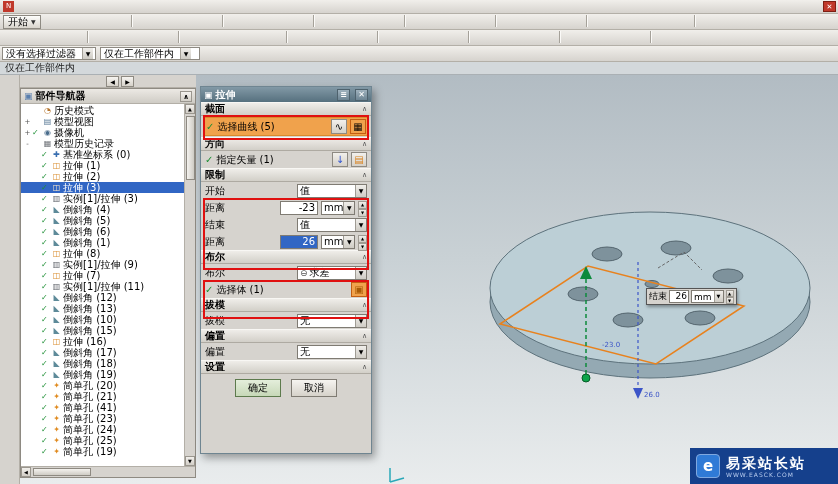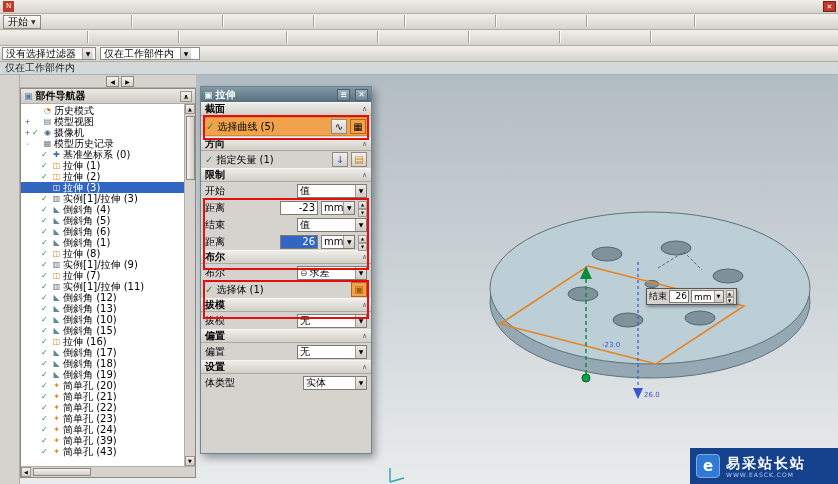--- a/index.html
+++ b/index.html
@@ -504,45 +504,45 @@
         <div class="trow" style="padding-left: 11px;">
           <span class="texp"></span>
           <span class="tchk">✓</span>
           <span class="tg" style="color: rgb(224, 138, 30);">✦</span>
           <span class="tlabel">简单孔 (21)</span>
         </div>
         <div class="trow" style="padding-left: 11px;">
           <span class="texp"></span>
           <span class="tchk">✓</span>
           <span class="tg" style="color: rgb(224, 138, 30);">✦</span>
-          <span class="tlabel">简单孔 (22)</span>
+          <span class="tlabel">简单孔 (41)</span>
         </div>
         <div class="trow" style="padding-left: 11px;">
           <span class="texp"></span>
           <span class="tchk">✓</span>
           <span class="tg" style="color: rgb(224, 138, 30);">✦</span>
           <span class="tlabel">简单孔 (23)</span>
         </div>
         <div class="trow" style="padding-left: 11px;">
           <span class="texp"></span>
           <span class="tchk">✓</span>
           <span class="tg" style="color: rgb(224, 138, 30);">✦</span>
           <span class="tlabel">简单孔 (24)</span>
         </div>
         <div class="trow" style="padding-left: 11px;">
           <span class="texp"></span>
           <span class="tchk">✓</span>
           <span class="tg" style="color: rgb(224, 138, 30);">✦</span>
-          <span class="tlabel">简单孔 (39)</span>
+          <span class="tlabel">简单孔 (25)</span>
         </div>
         <div class="trow" style="padding-left: 11px;">
           <span class="texp"></span>
           <span class="tchk">✓</span>
           <span class="tg" style="color: rgb(224, 138, 30);">✦</span>
-          <span class="tlabel">简单孔 (43)</span>
+          <span class="tlabel">简单孔 (19)</span>
         </div>
       </div>
     <div class="vscroll">
       <span class="sarrow">▲</span>
       <span class="vthumb"></span>
       <span class="vfill"></span>
       <span class="sarrow">▼</span>
     </div>
   </div>
   <div class="hscroll">
@@ -674,29 +674,25 @@
     <span class="dcombo w70">
       <span>无</span>
       <span class="dd">▼</span>
     </span>
   </div>
 
   <div class="shdr">
     <span>设置</span>
     <span class="chev">∧</span>
   </div>
-  <div class="drow">
-    <span class="lbl">体类型</span>
-    <span class="grow"></span>
-    <span class="dcombo w64">
-      <span>实体</span>
-      <span class="dd">▼</span>
-    </span>
-  </div>
-
+
+  <div class="dbuttons">
+    <span class="dbtn primary">确定</span>
+    <span class="dbtn">取消</span>
+  </div>
 
   <div class="redbox" id="rb1"></div>
   <div class="redbox" id="rb2"></div>
   <div class="redbox" id="rb3"></div>
 </div>
 
 <div id="floatbox">
   <span class="flabel">结束</span>
   <span class="finput">26</span>
   <span class="fcombo">

